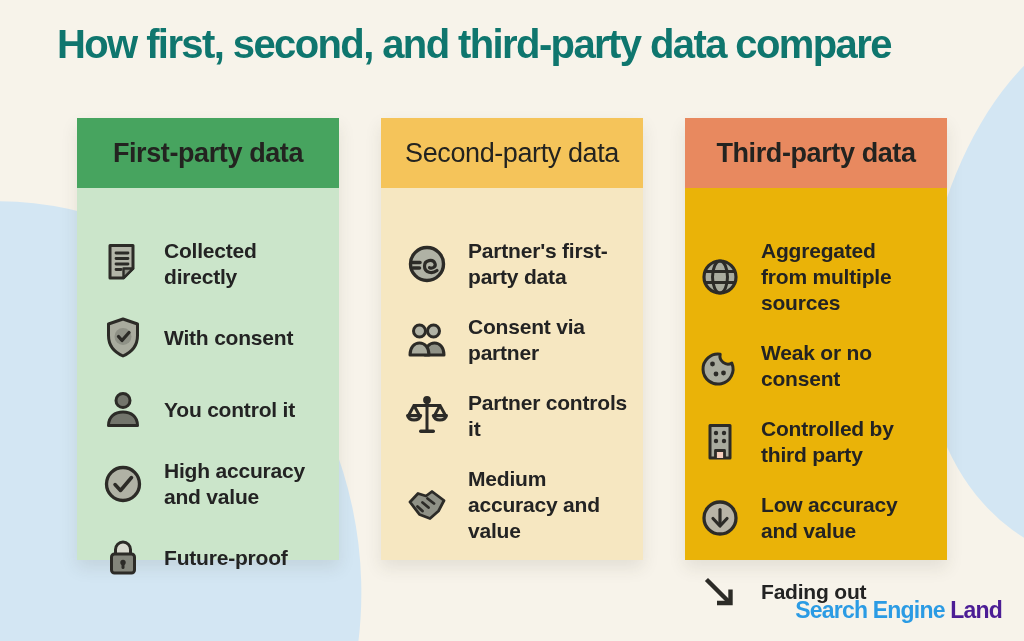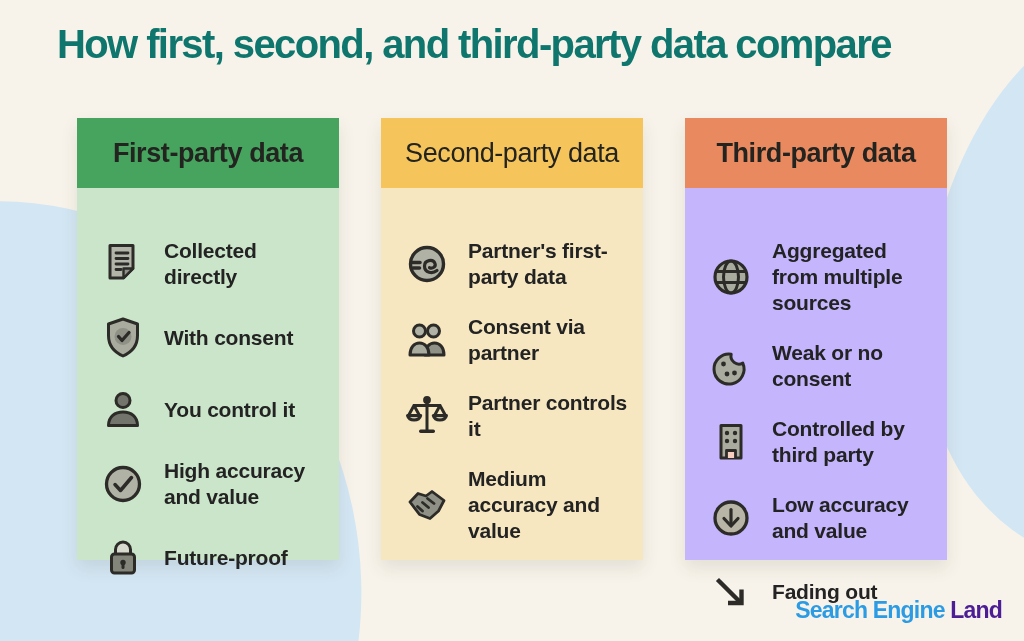--- a/index.html
+++ b/index.html
@@ -162,21 +162,21 @@
             </g>
           </svg>
         </span>
         <span class="label">Medium accuracy and value</span>
       </div>
     </div>
   </div>
 
   <div class="col" style="left:685px;" data-col="2">
     <div class="col-header" style="background: rgb(232, 137, 95);">Third-party data</div>
-    <div class="col-body" style="background: #c4b5fd;">
+    <div class="col-body" style="background: #eab308; padding-left: 11px;">
       <div class="row">
         <span class="icon">
           <svg width="48" height="48" viewBox="0 0 48 48">
             <circle cx="24" cy="24" r="16" fill="#a9ab9e" stroke="#2c2b27" stroke-width="3.2"></circle>
             <ellipse cx="24" cy="24" rx="7.5" ry="16" fill="none" stroke="#2c2b27" stroke-width="3"></ellipse>
             <path d="M9.5,18.5 H38.5 M9.5,29.5 H38.5" stroke="#2c2b27" stroke-width="3" fill="none"></path>
           </svg>
         </span>
         <span class="label">Aggregated from multiple sources</span>
       </div>

